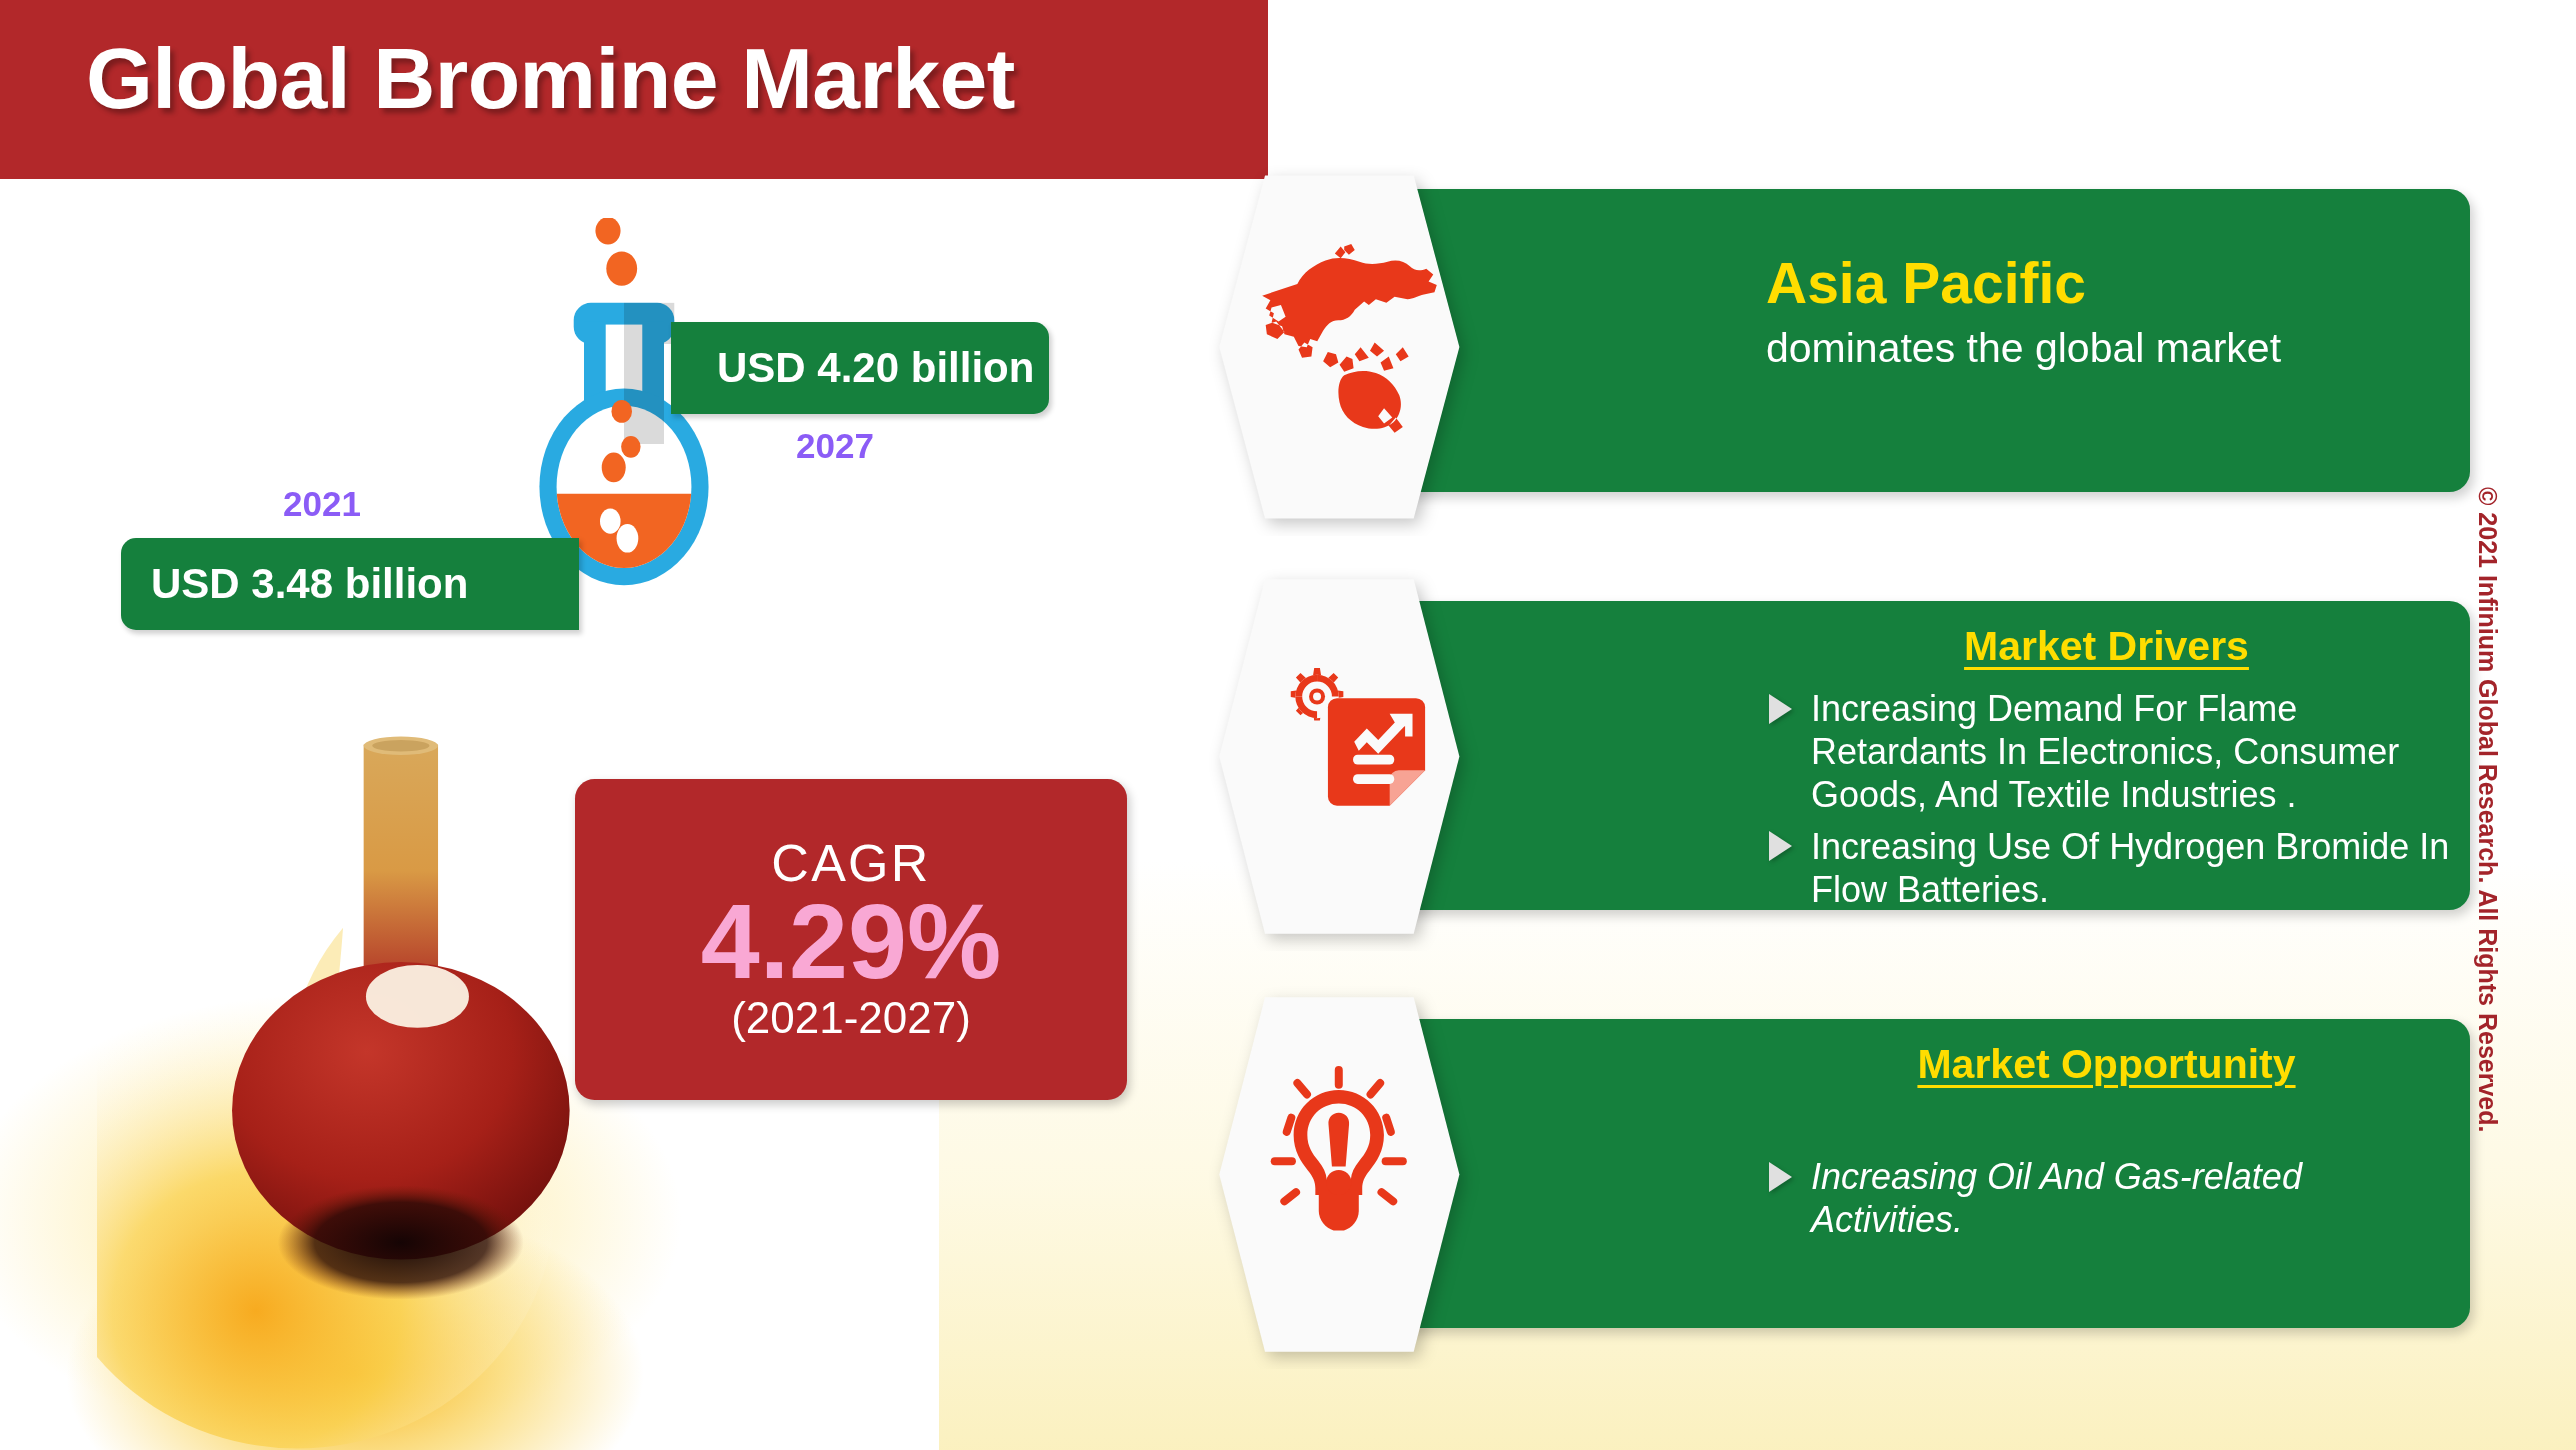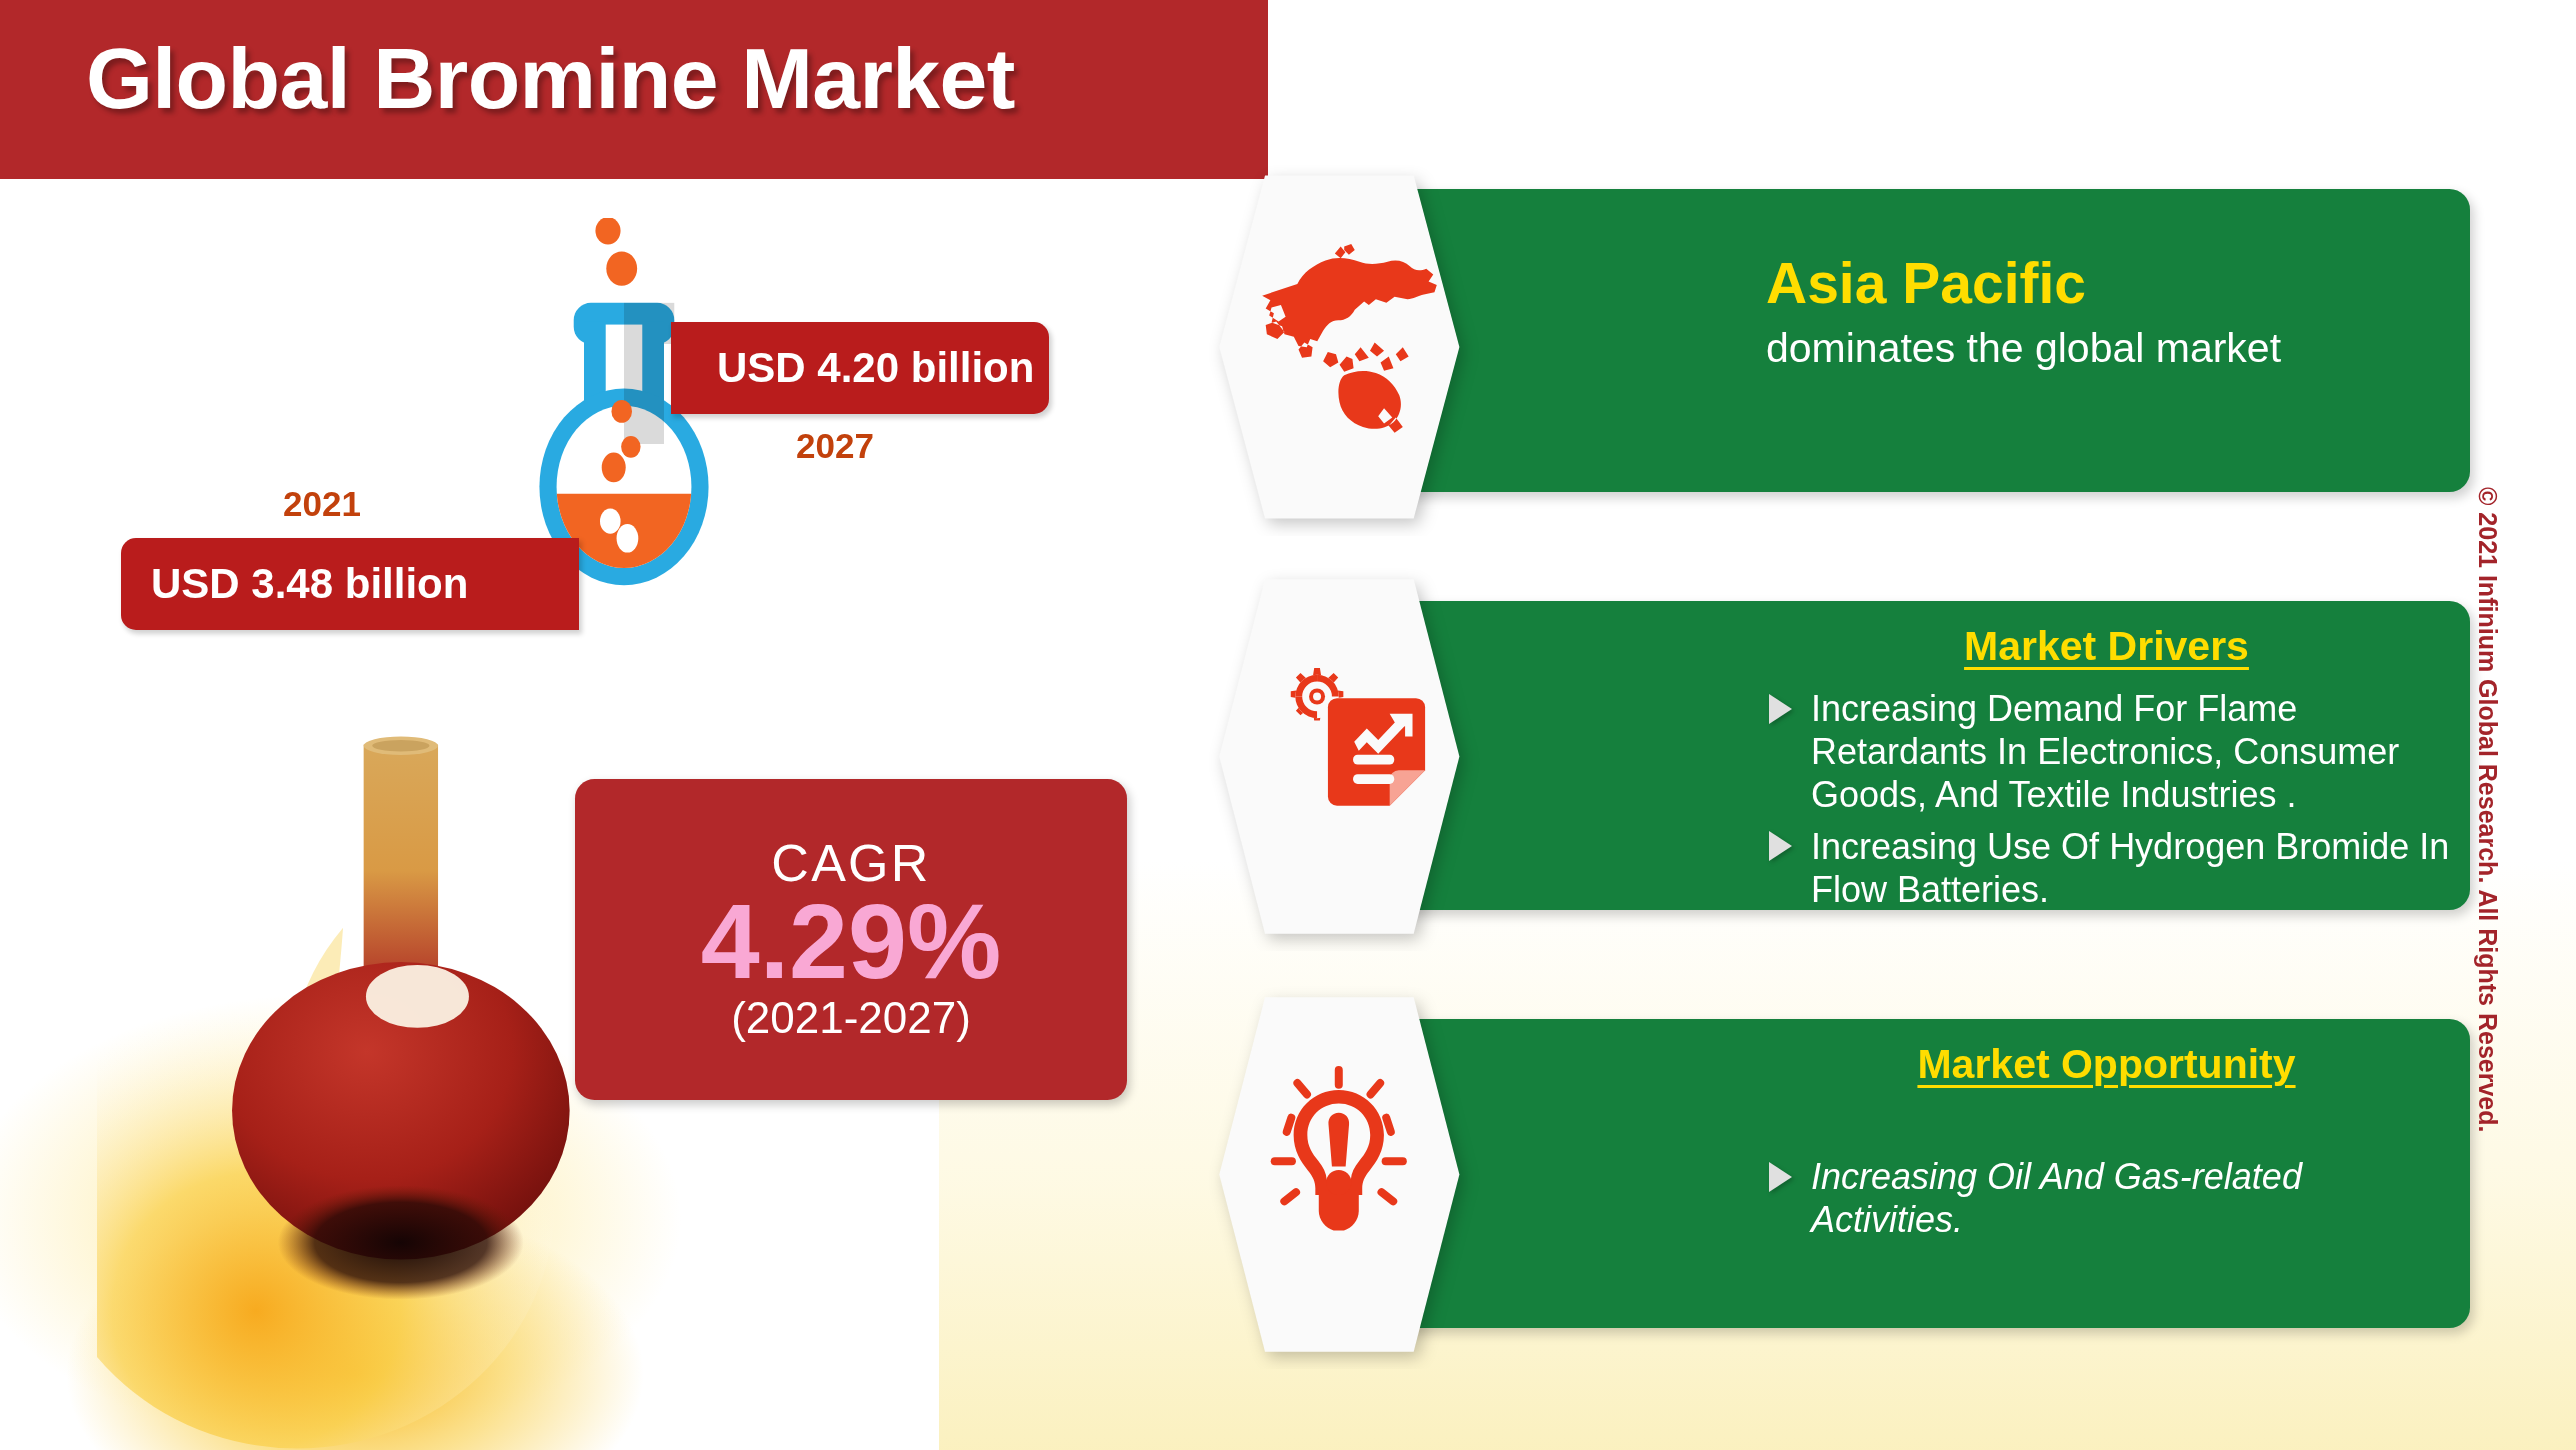--- a/index.html
+++ b/index.html
@@ -36,39 +36,39 @@
     letter-spacing:-0.6px; line-height:1;
     text-shadow:4px 5.2px 5.7px rgba(0,0,0,0.30);
     white-space:nowrap;
   }
 
   
   #flask-svg{ position:absolute; left:504px; top:218px; }
 
   .value-pill{
     position:absolute;
-    background:#b91c1c;
+    background:#15803d;
     color:#ffffff;
     font-weight:bold;
     display:flex; align-items:center;
     border-radius:15px;
     box-shadow:2.3px 3.4px 5.7px rgba(0,0,0,0.18);
   }
   #pill-2027{
     left:671px; top:322px; width:378px; height:92px;
     padding-left:46px; font-size:42px;
     border-top-left-radius:0; border-bottom-left-radius:0;
   }
   #pill-2021{
     left:121px; top:538px; width:458px; height:92px;
     padding-left:30px; font-size:42px;
     border-top-right-radius:0; border-bottom-right-radius:0;
   }
   .year-label{
-    position:absolute; color:#c2410c; font-weight:bold; font-size:35px;
+    position:absolute; color:#8b5cf6; font-weight:bold; font-size:35px;
   }
   #year-2027{ left:796px; top:426px; }
   #year-2021{ left:283px; top:484px; }
 
   
   #photo-flask{ position:absolute; left:97px; top:710px; }
 
   
   #cagr-box{
     position:absolute; left:575px; top:779px; width:552px; height:321px;

